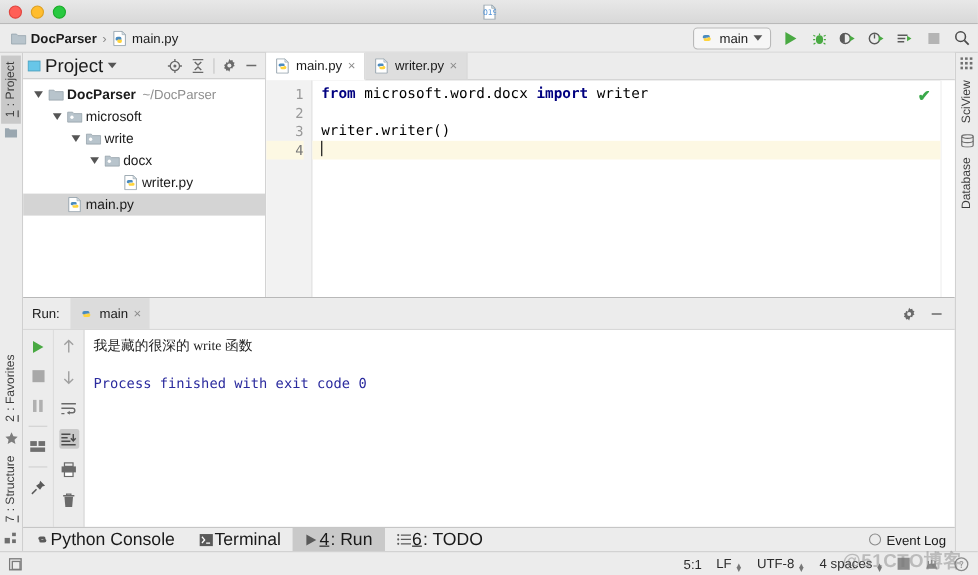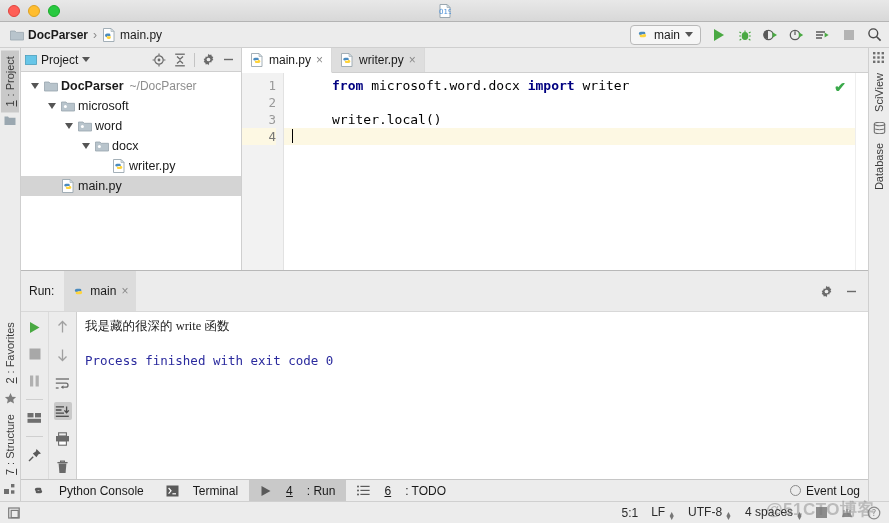--- a/index.html
+++ b/index.html
@@ -76,21 +76,21 @@
   .maincol { flex: 1 1 auto; display: flex; flex-direction: column; min-width: 0; }
   .upper { display: flex; height: 222px; flex: none; }
 
   
   .projpanel { width: 221px; background: #fff; display: flex; flex-direction: column;
                border-right: 1px solid #cfcfcf; flex: none; }
   .proj-head {
     height: 24px; background: #ececec; border-bottom: 1px solid #cfcfcf;
     display: flex; align-items: center; padding: 0 4px; gap: 5px; flex: none;
   }
-  .proj-title { display: flex; align-items: center; gap: 4px; font-size: 12px; }
+  .proj-title { display: flex; align-items: center; gap: 4px; font-size: 17px; }
   .proj-head-icons { margin-left: auto; display: flex; align-items: center; gap: 7px; padding-right: 2px; }
   .vdiv { width: 1px; height: 14px; background: #c4c4c4; }
   .tree { flex: 1 1 auto; overflow: hidden; padding-top: 4px; font-size: 12.5px; }
   .node { height: 20px; display: flex; align-items: center; white-space: nowrap; }
   .node.sel { background: #d4d4d4; }
   .arrow { width: 12px; height: 12px; display: inline-flex; align-items: center; justify-content: center; flex: none; }
   .tri-r { width: 0; height: 0; border-top: 4px solid transparent; border-bottom: 4px solid transparent; border-left: 6px solid #555; }
   .tri-d { width: 0; height: 0; border-left: 4px solid transparent; border-right: 4px solid transparent; border-top: 6px solid #555; }
   .node .label { margin-left: 3px; }
   .node .sub { color: #8e8e8e; margin-left: 6px; font-size: 12px; text-align: right; }
@@ -109,50 +109,50 @@
     text-align: right; padding-right: 7px; padding-top: 4px;
     font-family: "DejaVu Sans Mono", monospace; font-size: 12.5px; color: #999; flex: none;
   }
   .gutter div { height: 17px; line-height: 17px; }
   .gutter div.cur { background: #fdf8e3; color: #777; }
   .code {
     flex: 1 1 auto; padding-top: 4px; padding-left: 8px;
     font-family: "DejaVu Sans Mono", monospace; font-size: 13px; color: #000;
     white-space: pre; position: relative;
   }
-  .code .ln { height: 17px; line-height: 17px; margin-left: 40px; }
+  .code .ln { height: 17px; line-height: 17px; }
   .code .ln.cur { background: #fdf8e3; margin-left: -8px; padding-left: 8px; }
   .kw { color: #000080; font-weight: bold; }
   .caret { display: inline-block; width: 1px; height: 14px; background: #000; vertical-align: -2px; }
   .ok-check { position: absolute; right: 22px; top: 6px; color: #3aa94a; font-size: 14px; font-weight: bold; }
   .ed-scroll { width: 13px; background: #fff; border-left: 1px solid #eee; flex: none; }
 
   
   .runwin { flex: 1 1 auto; display: flex; flex-direction: column; border-top: 1px solid #b8b8b8; min-height: 0; background: #fff; }
-  .run-head { height: 41px; background: #ececec; display: flex; align-items: center; padding-left: 8px; flex: none; border-bottom: 1px solid #d8d8d8; }
+  .run-head { height: 29px; background: #ececec; display: flex; align-items: center; padding-left: 8px; flex: none; border-bottom: 1px solid #d8d8d8; }
   .run-label { font-size: 12px; margin-right: 10px; }
   .run-tab { display: flex; align-items: center; gap: 5px; background: #dcdcdc; padding: 3px 8px; font-size: 12px; height: 100%; }
   .run-head-icons { margin-left: auto; display: flex; align-items: center; gap: 12px; padding-right: 10px; }
   .run-body { flex: 1 1 auto; display: flex; min-height: 0; }
   .run-side { width: 27px; background: #ececec; display: flex; flex-direction: column; align-items: center; padding-top: 6px; gap: 9px; flex: none; }
   .run-side2 { width: 29px; background: #ececec; border-left: 1px solid #dcdcdc; border-right: 1px solid #cfcfcf;
                display: flex; flex-direction: column; align-items: center; padding-top: 6px; gap: 10px; flex: none; }
   .side-ico { width: 18px; height: 18px; display: flex; align-items: center; justify-content: center; }
   .side-ico.on { background: #c9c9c9; border-radius: 2px; }
   .side-sep { width: 17px; height: 1px; background: #cfcfcf; }
   .console {
     flex: 1 1 auto; background: #fff; padding: 6px 0 0 8px; overflow: hidden;
     font-family: "DejaVu Sans Mono", monospace; font-size: 12.5px; color: #2b2b9e; line-height: 17px; white-space: pre;
   }
   .console .out { color: #222; font-family: Liberation Serif, serif; font-size: 12.5px; }
 
   
   .bottombar { height: 22px; background: #ececec; border-top: 1px solid #c6c6c6;
                display: flex; align-items: stretch; flex: none; position: relative; }
-  .btab { display: flex; align-items: center; gap: 14px; padding: 0 11px; font-size: 12px; }
+  .btab { display: flex; align-items: center; gap: 1px; padding: 0 11px; font-size: 16px; }
   .btab.active { background: #c9c9c9; }
   .btab u { text-decoration: underline; }
   .bottom-right { margin-left: auto; display: flex; align-items: center; gap: 5px; padding-right: 8px; font-size: 12px; }
   .ev-circle { width: 11px; height: 11px; border: 1.5px solid #8a8a8a; border-radius: 50%; }
 
   
   .statusbar { height: 22px; background: #ececec; border-top: 1px solid #d0d0d0;
                display: flex; align-items: center; padding: 0 8px; flex: none; position: relative; }
   .status-right { margin-left: auto; display: flex; align-items: center; gap: 13px; font-size: 12px; color: #2b2b2b; }
   .stepper { display: inline-flex; flex-direction: column; line-height: 4px; margin-left: 3px; color: #777; font-size: 7px; }
@@ -376,21 +376,21 @@
               <div class="node" style="padding-left: 42px;">
                 <span class="arrow">
                   <span class="tri-d"></span>
                 </span>
                 <span style="display: inline-flex; align-items: center; margin-left: 3px;">
                   <svg width="14" height="12" viewBox="0 0 14 12">
                     <path d="M0.5 2 H5 L6.2 3.3 H13.5 V11 H0.5 Z" fill="#b8c4cc" stroke="#98a5ad" stroke-width="0.8"></path>
                     <circle cx="4.4" cy="6.6" r="1.5" fill="#fff"></circle>
                   </svg>
                 </span>
-                <span class="label">word</span>
+                <span class="label">write</span>
               </div>
               <div class="node" style="padding-left: 59px;">
                 <span class="arrow">
                   <span class="tri-d"></span>
                 </span>
                 <span style="display: inline-flex; align-items: center; margin-left: 3px;">
                   <svg width="14" height="12" viewBox="0 0 14 12">
                     <path d="M0.5 2 H5 L6.2 3.3 H13.5 V11 H0.5 Z" fill="#b8c4cc" stroke="#98a5ad" stroke-width="0.8"></path>
                     <circle cx="4.4" cy="6.6" r="1.5" fill="#fff"></circle>
                   </svg>
@@ -451,21 +451,21 @@
                 <span class="xclose">×</span>
               </div>
             </div>
           <div class="codearea">
             <div class="gutter">
                 <div>1</div>
                 <div>2</div>
                 <div>3</div>
                 <div class="cur">4</div>
               </div>
-            <div class="code"><div class="ln"><span class="kw">from</span><span> microsoft.word.docx </span><span class="kw">import</span><span> writer</span></div><div class="ln"><span></span></div><div class="ln"><span>writer.local()</span></div><div class="ln cur"><span></span><span class="caret"></span></div></div>
+            <div class="code"><div class="ln"><span class="kw">from</span><span> microsoft.word.docx </span><span class="kw">import</span><span> writer</span></div><div class="ln"><span></span></div><div class="ln"><span>writer.writer()</span></div><div class="ln cur"><span></span><span class="caret"></span></div></div>
             <div class="ed-scroll"></div>
             <div class="ok-check">✔</div>
           </div>
         </div>
       </div>
 
       <div class="runwin">
         <div class="run-head">
           <span class="run-label">Run:</span>
           <div class="run-tab">

